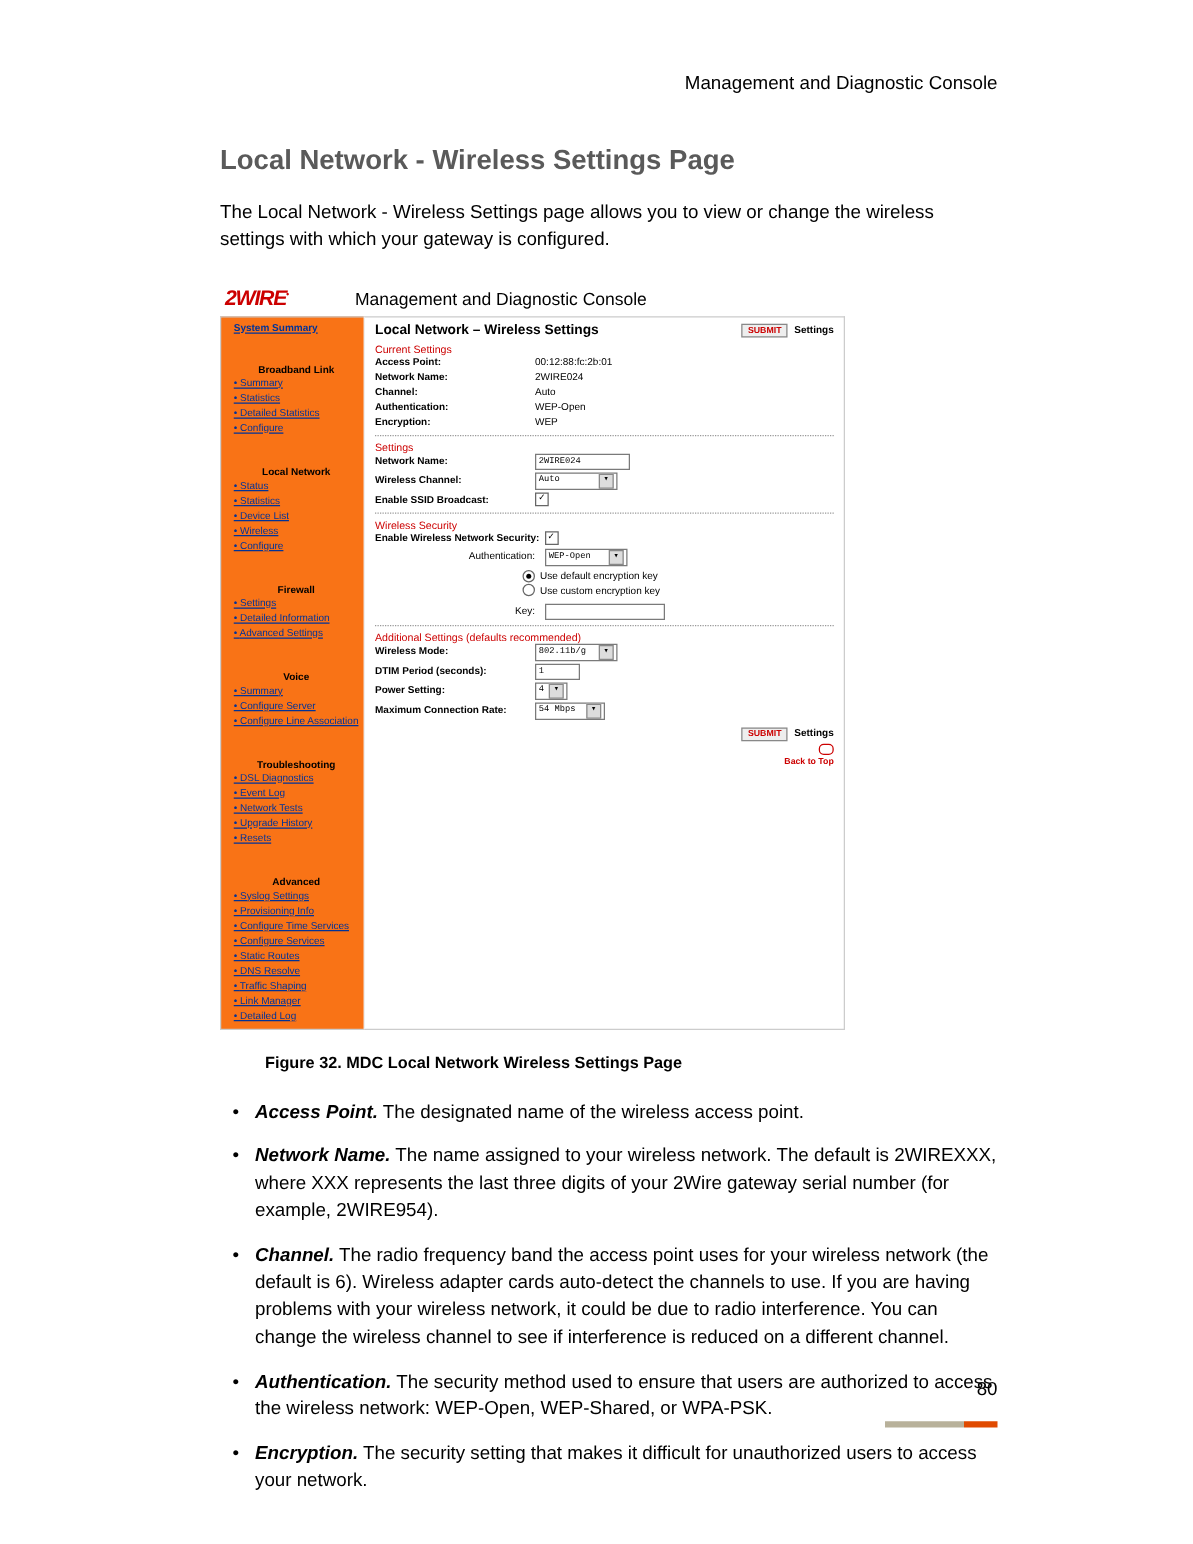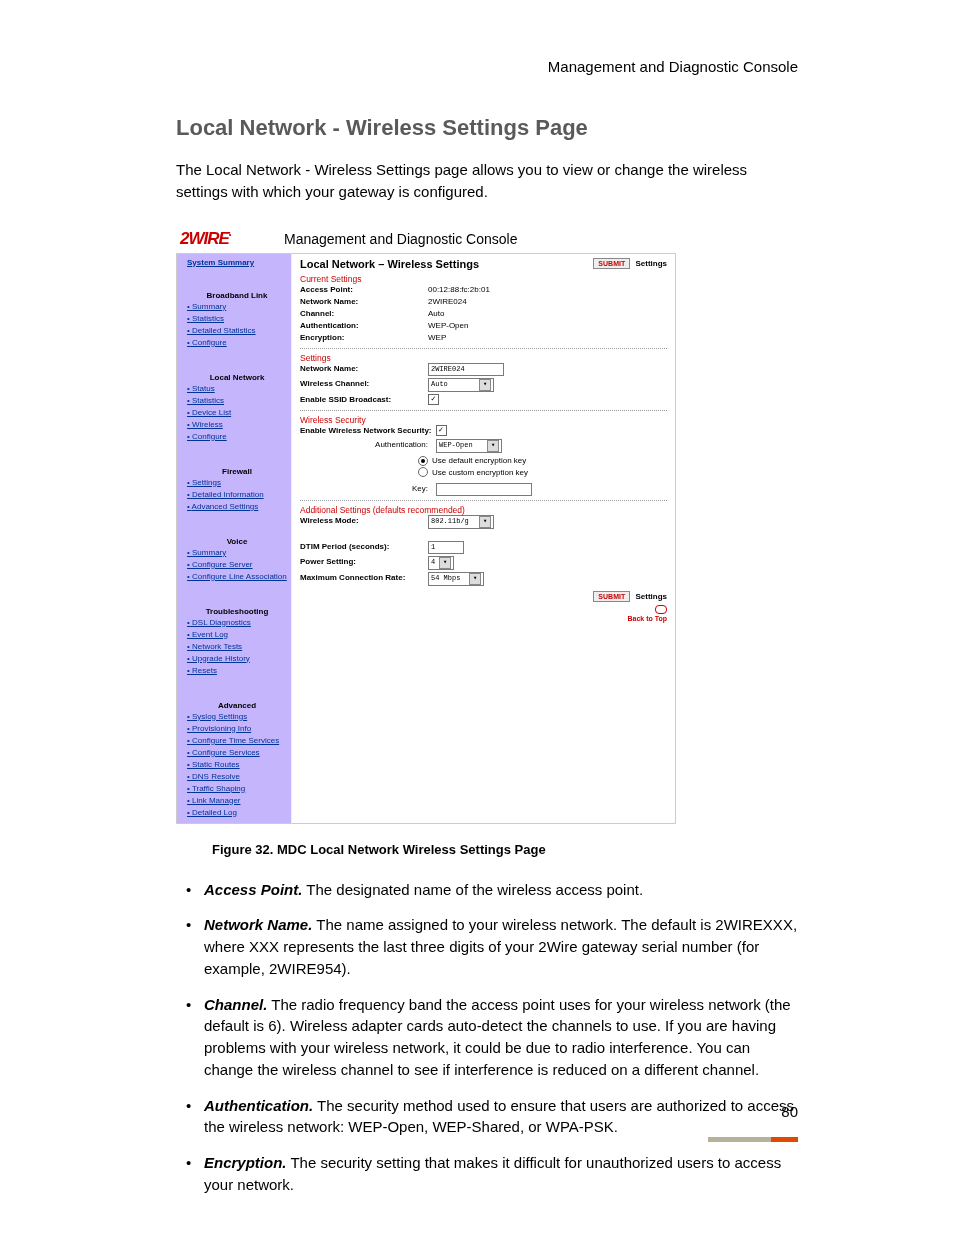--- a/index.html
+++ b/index.html
@@ -62,21 +62,21 @@
   }
   .fig-body {
     display: flex;
   }
   .sidebar {
     width: 100px;
     font-size: 8px;
     padding: 4px 4px 4px 10px;
     border: 1px solid #ccc;
     border-right: none;
-    background: #c4b5fd;
+    background: #f97316;
   }
   .sidebar .group-h {
     font-weight: bold;
     color: #000;
     margin-top: 24px;
     margin-bottom: 1px;
     font-size: 8px;
     text-align: center;
   }
   .sidebar .sys {
@@ -373,21 +373,21 @@
         <div class="dots"></div>
 
         <div class="sec-h">Additional Settings (defaults recommended)</div>
         <div class="row">
             <div class="lbl">Wireless Mode:</div>
             <div class="fake-select">
               <span>802.11b/g</span>
               <span class="arr">▾</span>
             </div>
           </div>
-        <div class="row" style="margin-top:12px;">
+        <div class="row" style="margin-top:2px;">
             <div class="lbl">DTIM Period (seconds):</div>
             <div class="fake-input" style="min-width:30px;">1</div>
           </div>
         <div class="row" style="margin-top:2px;">
             <div class="lbl">Power Setting:</div>
             <div class="fake-select" style="min-width:20px;">
               <span>4</span>
               <span class="arr">▾</span>
             </div>
           </div>

